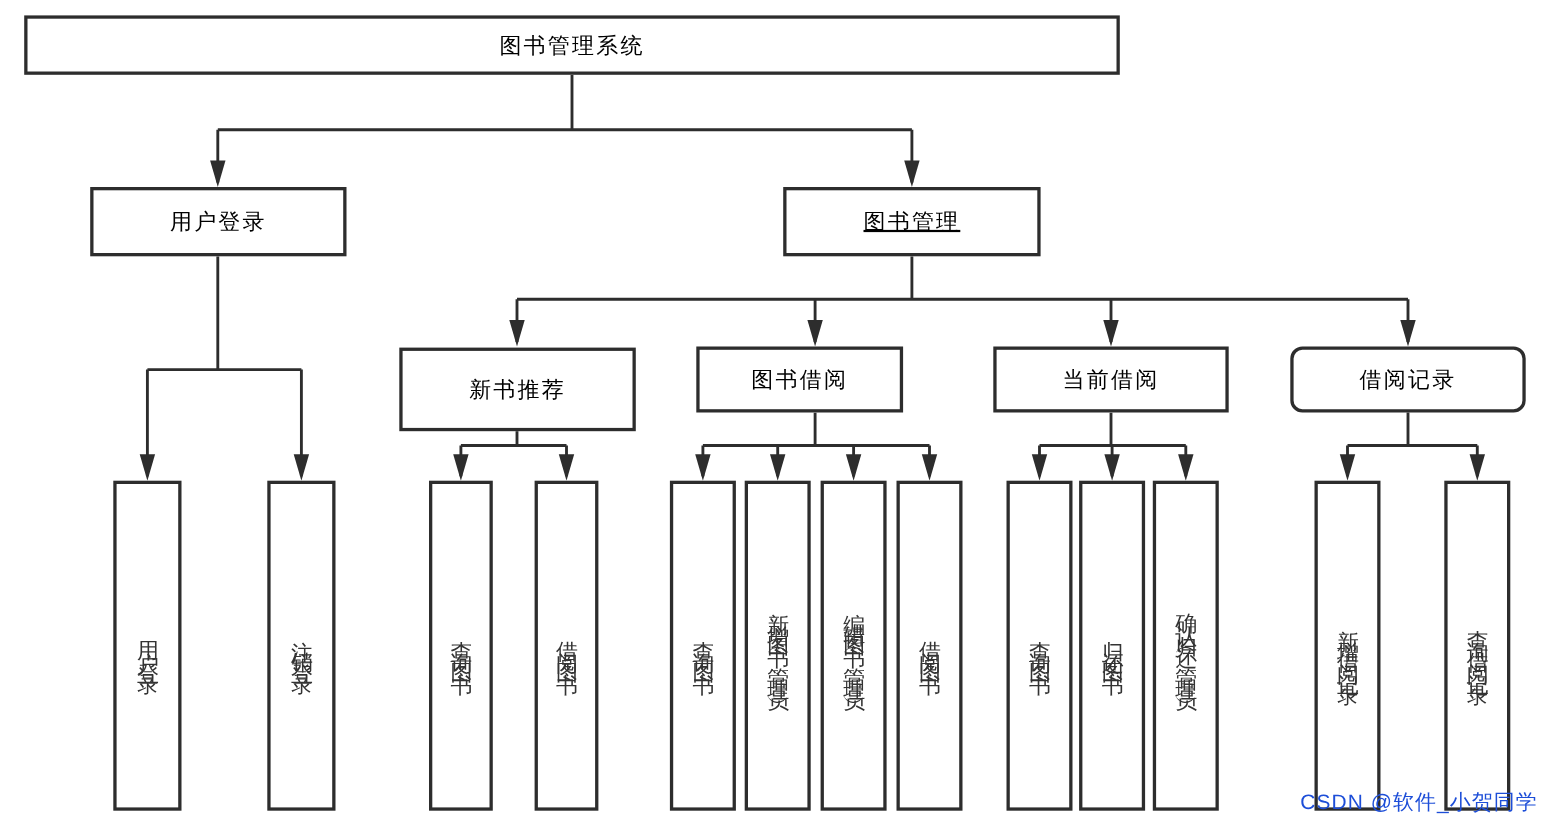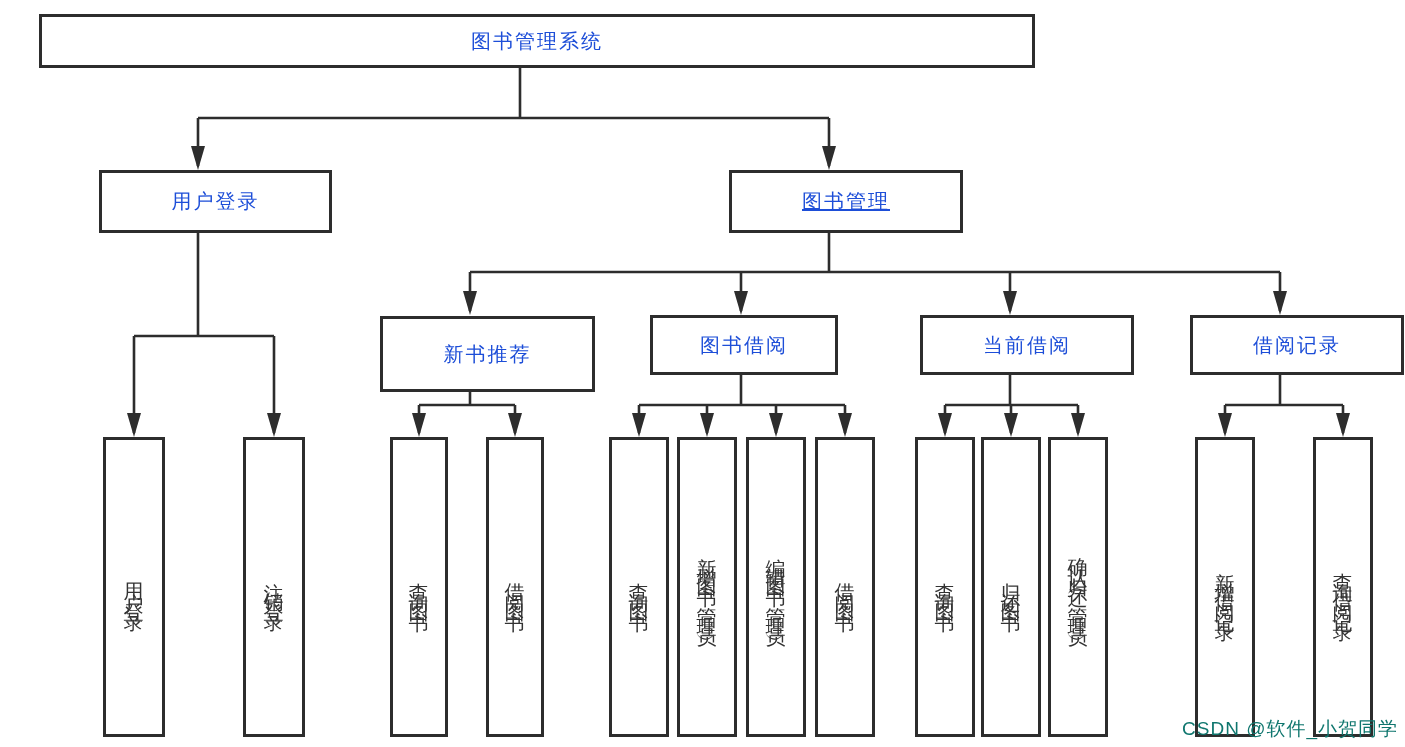--- a/index.html
+++ b/index.html
@@ -19,23 +19,22 @@
   .box {
     position: absolute;
     box-sizing: border-box;
     border: 3px solid #2d2d2d;
     background: #ffffff;
     display: flex;
     align-items: center;
     justify-content: center;
     font-size: 20px;
     letter-spacing: 2px;
-    color: #1d4ed8;
+    color: #000000;
     z-index: 2;
-    margin-left: 17px;
   }
   .leaf {
     position: absolute;
     box-sizing: border-box;
     top: 437px;
     height: 300px;
     border: 3px solid #2d2d2d;
     background: #ffffff;
     display: flex;
     align-items: center;
@@ -65,33 +64,33 @@
   #connectors polygon {
     fill: #2d2d2d;
     stroke: none;
   }
   .watermark {
     position: absolute;
     right: 7px;
     bottom: 5px;
     font-size: 19px;
     letter-spacing: 1px;
-    color: #0f766e;
+    color: #1d4ed8;
     z-index: 3;
     white-space: nowrap;
   }
 
   
   #root-box   { left: 22px;  top: 14px;  width: 996px; height: 54px; }
   #b0-box     { left: 82px;  top: 170px; width: 233px; height: 63px; }
   #b1-box     { left: 712px; top: 170px; width: 234px; height: 63px; text-decoration: underline; }
   #s0-box     { left: 363px; top: 316px; width: 215px; height: 76px; }
   #s1-box     { left: 633px; top: 315px; width: 188px; height: 60px; }
   #s2-box     { left: 903px; top: 315px; width: 214px; height: 60px; }
-  #s3-box     { left: 1173px;top: 315px; width: 214px; height: 60px; }
+  #s3-box     { left: 1173px;top: 315px; width: 214px; height: 60px; border-radius: 11px; }
   #l0a { left: 103px;  width: 62px; }
   #l0b { left: 243px;  width: 62px; }
   #l1a { left: 390px;  width: 58px; }
   #l1b { left: 486px;  width: 58px; }
   #l2a { left: 609px;  width: 60px; }
   #l2b { left: 677px;  width: 60px; }
   #l2c { left: 746px;  width: 60px; }
   #l2d { left: 815px;  width: 60px; }
   #l3a { left: 915px;  width: 60px; }
   #l3b { left: 981px;  width: 60px; }

